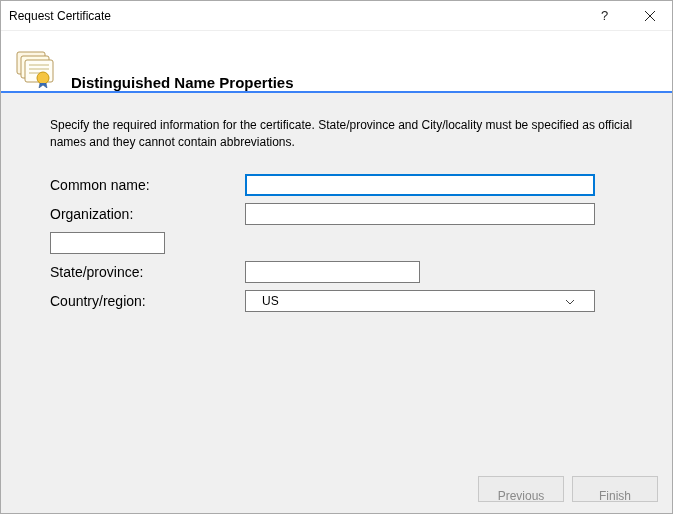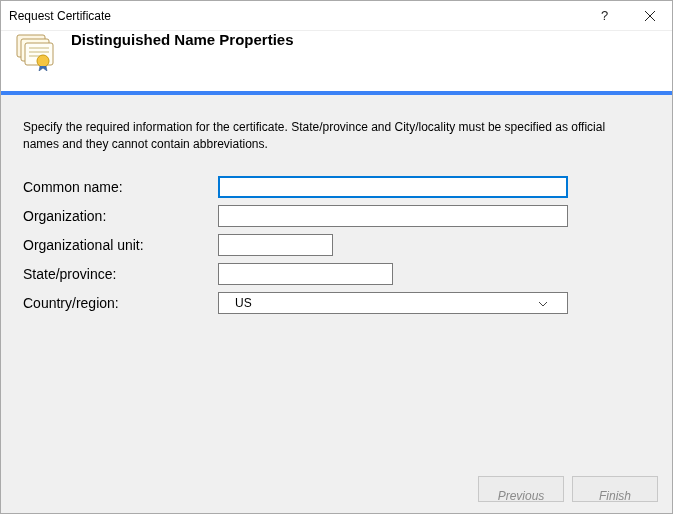--- a/index.html
+++ b/index.html
@@ -38,35 +38,36 @@
     align-items: center;
     justify-content: center;
     color: #222;
   }
   .tb-btn svg { stroke: #222; }
   
   .header-band {
     height: 60px;
     background: #fff;
     display: flex;
-    align-items: flex-start;
+    align-items: flex-end;
     padding: 0 12px;
     gap: 14px;
   }
   .header-band .heading {
     font-size: 15px;
     font-weight: bold;
   }
   
   .body {
     flex: 1;
     background: #f0f0f0;
-    border-top: 4px solid #3b82f6;
+    border-top: 2px solid #3b82f6;
     display: flex;
     flex-direction: column;
+    align-items: flex-end;
   }
   .content {
     flex: 1;
     padding: 24px 22px 10px 22px;
   }
   .instructions {
     font-size: 12px;
     line-height: 1.4;
     margin-bottom: 22px;
     max-width: 600px;
@@ -124,21 +125,20 @@
   .btn {
     width: 86px;
     height: 23px;
     font-size: 12px;
     font-family: inherit;
     border: 1px solid #adadad;
     background: #e1e1e1;
     color: #000;
     cursor: pointer;
     padding: 12px;
-    font-style: italic;
   }
   .btn:disabled {
     color: #8a8a8a;
     background: #ececec;
     border-color: #c8c8c8;
     cursor: default;
   }
 </style>
 </head>
 <body>
@@ -185,21 +185,20 @@
         <label>Common name:</label>
         <input type="text" class="focused" style="width: 350px;" value="">
       </div>
 
       <div class="form-row">
         <label>Organization:</label>
         <input type="text" style="width: 350px;" value="">
       </div>
 
       <div class="form-row">
-        <label>Organizational unit:</label>
         <input type="text" style="width: 115px;" value="">
       </div>
 
 
       <div class="form-row">
         <label>State/province:</label>
         <input type="text" style="width: 175px;" value="">
       </div>
 
       <div class="form-row">

